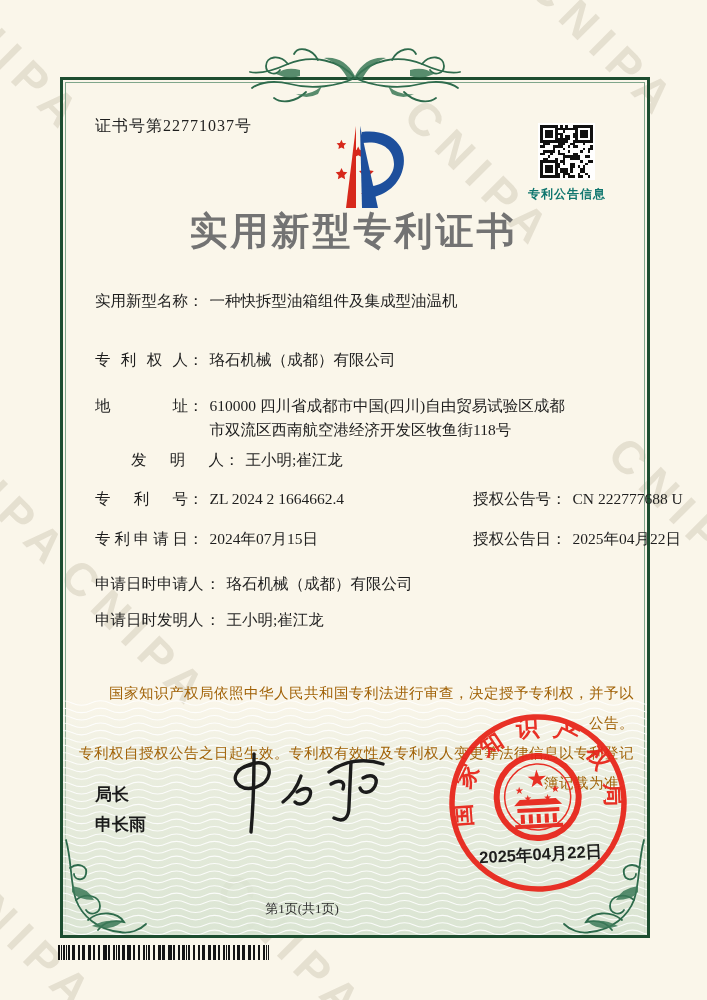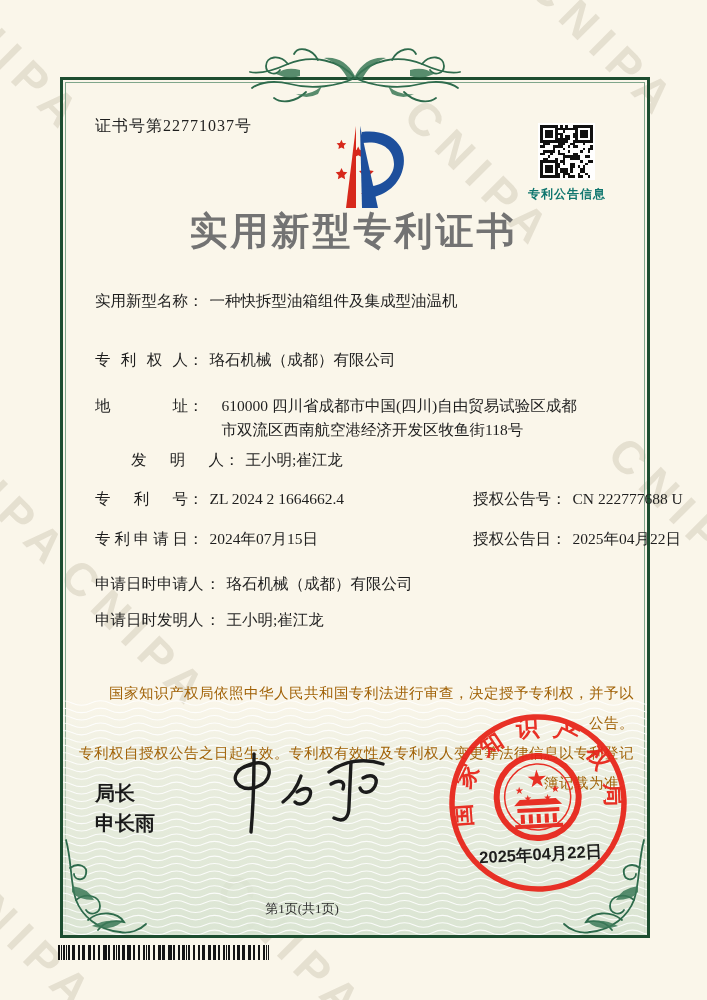--- a/index.html
+++ b/index.html
@@ -24,29 +24,29 @@
       font-size:12px;font-weight:bold;color:#0f766e;letter-spacing:1px;}
   .title{position:absolute;left:0;top:206px;width:707px;text-align:center;
       font-size:38px;font-weight:bold;letter-spacing:3px;color:#737373;}
   
   .row{position:absolute;left:95px;font-size:15.5px;line-height:24px;white-space:nowrap;}
   .flabel{display:inline-block;width:93px;text-align:justify;text-align-last:justify;vertical-align:top;}
   .flabel.w5{width:78px;}
   .flabel.w7{width:110px;text-align-last:auto;}
   .colon{display:inline-block;margin-right:6px;vertical-align:top;}
   .fvalue{display:inline-block;vertical-align:top;}
-  .fvalue.wrap{white-space:normal;width:358px;margin-left:12px;}
+  .fvalue.wrap{white-space:normal;width:358px;}
   .rcol{position:absolute;left:378px;top:0;}
   
   .statement{position:absolute;left:78px;top:678px;width:556px;font-size:14.5px;
       line-height:30px;letter-spacing:.5px;color:#a16207;text-align:right;}
   .statement .indent{text-indent:2em;}
   
-  .sig-block{position:absolute;left:95px;top:780px;font-family:Liberation Mono, monospace;
-      font-weight:bold;font-size:20px;line-height:30px;color:#1a1a1a;}
+  .sig-block{position:absolute;left:95px;top:780px;font-family:Liberation Sans, sans-serif;
+      font-weight:bold;font-size:17px;line-height:30px;color:#1a1a1a;}
   .sig-script{position:absolute;left:205px;top:748px;}
   
   .seal{position:absolute;left:448px;top:713px;width:180px;height:180px;opacity:.94;transform:rotate(-3deg);}
   
   .footer{position:absolute;left:0;top:900px;width:604px;text-align:center;font-size:13px;color:#333;}
   .barcode{position:absolute;left:58px;top:945px;width:211px;height:15px;
       background:
         repeating-linear-gradient(90deg,#141414 0 2px,transparent 2px 5px),
         repeating-linear-gradient(90deg,#141414 0 1px,transparent 1px 8px),
         repeating-linear-gradient(90deg,transparent 0 3px,#141414 3px 4px,transparent 4px 11px);}

